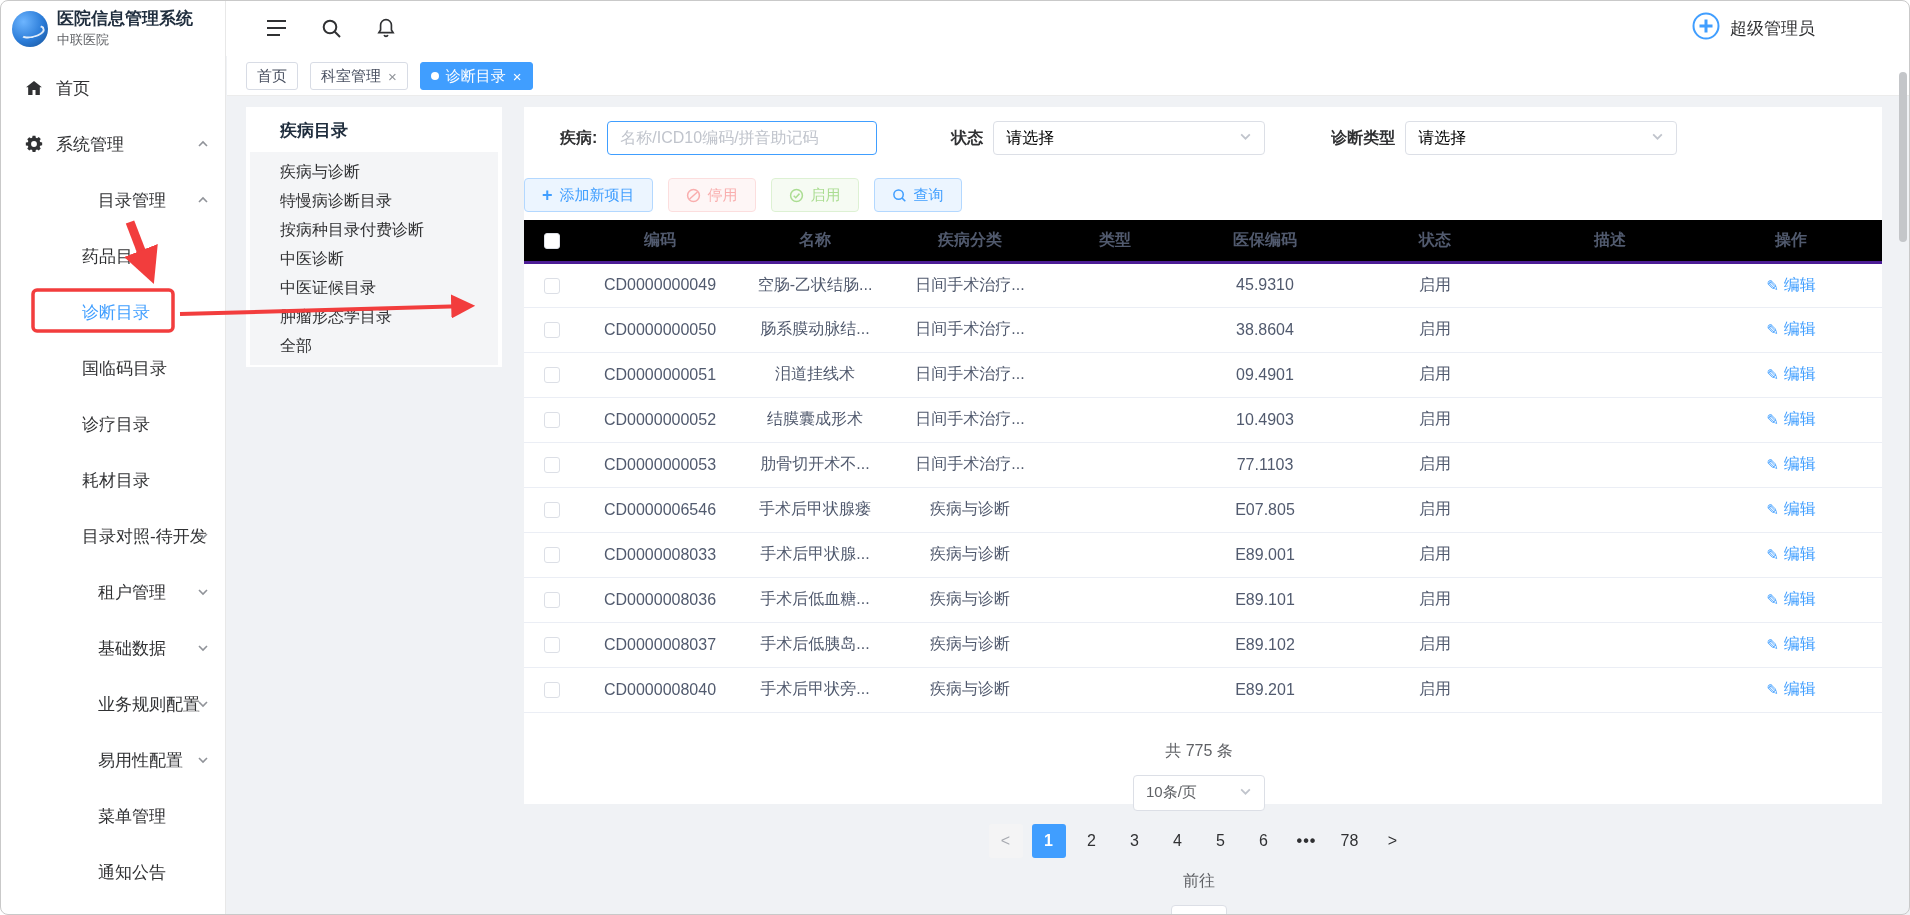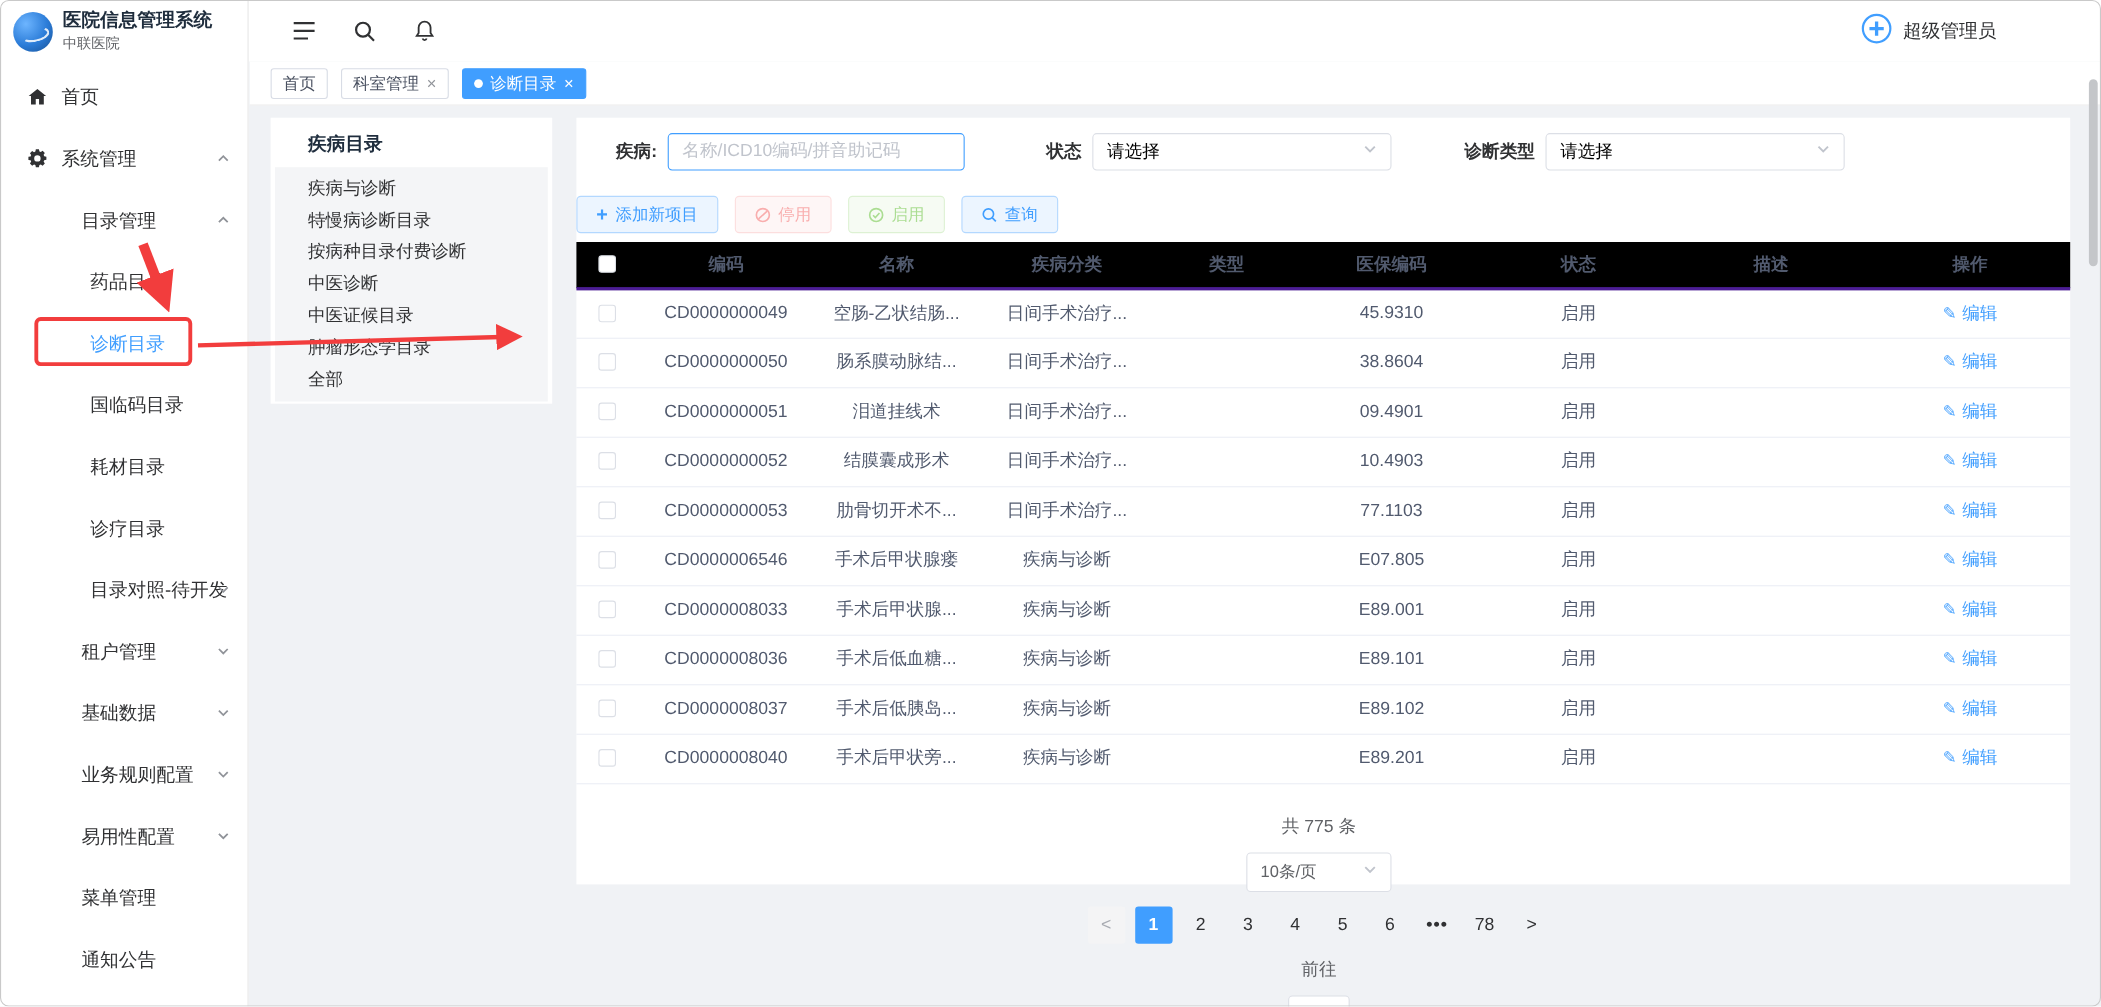--- a/index.html
+++ b/index.html
@@ -18,21 +18,21 @@
   .logo-icon { width:36px; height:36px; border-radius:50%; flex:0 0 36px;
     background:radial-gradient(circle at 32% 30%, #6db5ff, #2b7cd8 55%, #174f92); position:relative; }
   .logo-icon::after { content:""; position:absolute; left:7px; top:14px; width:22px; height:9px;
     border-radius:50%; border:2px solid rgba(255,255,255,.85); border-top-color:transparent; border-left-color:transparent; transform:rotate(-12deg); }
   .logo-text .title { font-size:17px; font-weight:bold; color:#1f2d3d; line-height:1.2; }
   .logo-text .sub { font-size:13px; color:#606266; margin-top:2px; }
 
   .menu { padding-top:2px; }
   .menu-item { height:56px; display:flex; align-items:center; font-size:17px; color:#303133; position:relative; cursor:pointer; }
   .menu-item.l1 { padding-left:24px; }
-  .menu-item.l2 { padding-left:74px; }
+  .menu-item.l2 { padding-left:98px; }
   .menu-item.l3 { padding-left:82px; }
   .menu-item .mi-icon { width:22px; margin-right:10px; display:flex; align-items:center; }
   .menu-item.active { color:#409eff; }
   .chev { position:absolute; right:16px; top:50%; transform:translateY(-50%); display:flex; }
 
   
   .topbar { position:absolute; left:226px; top:0; right:0; height:56px; background:#fff; display:flex; align-items:center; padding:0 95px 0 40px; z-index:1; }
   .topbar-icons { display:flex; align-items:center; gap:34px; }
   .tb-icon { display:flex; cursor:pointer; }
   .user { margin-left:auto; display:flex; align-items:center; gap:9px; font-size:17px; color:#303133; cursor:pointer; }
@@ -148,24 +148,24 @@
     <div class="menu-item l3">
       <span class="mi-label">药品目录</span>
     </div>
     <div class="menu-item l3 active">
       <span class="mi-label">诊断目录</span>
     </div>
     <div class="menu-item l3">
       <span class="mi-label">国临码目录</span>
     </div>
     <div class="menu-item l3">
+      <span class="mi-label">诊疗目录</span>
+    </div>
+    <div class="menu-item l3">
       <span class="mi-label">耗材目录</span>
-    </div>
-    <div class="menu-item l3">
-      <span class="mi-label">诊疗目录</span>
     </div>
     <div class="menu-item l3">
       <span class="mi-label">目录对照-待开发</span>
       <span class="chev">
         <svg width="12" height="12" viewBox="0 0 12 12">
             <path d="M2 4 L6 8 L10 4" stroke="#909399" stroke-width="1.6" fill="none"></path>
           </svg>
       </span>
     </div>
     <div class="menu-item l2">

